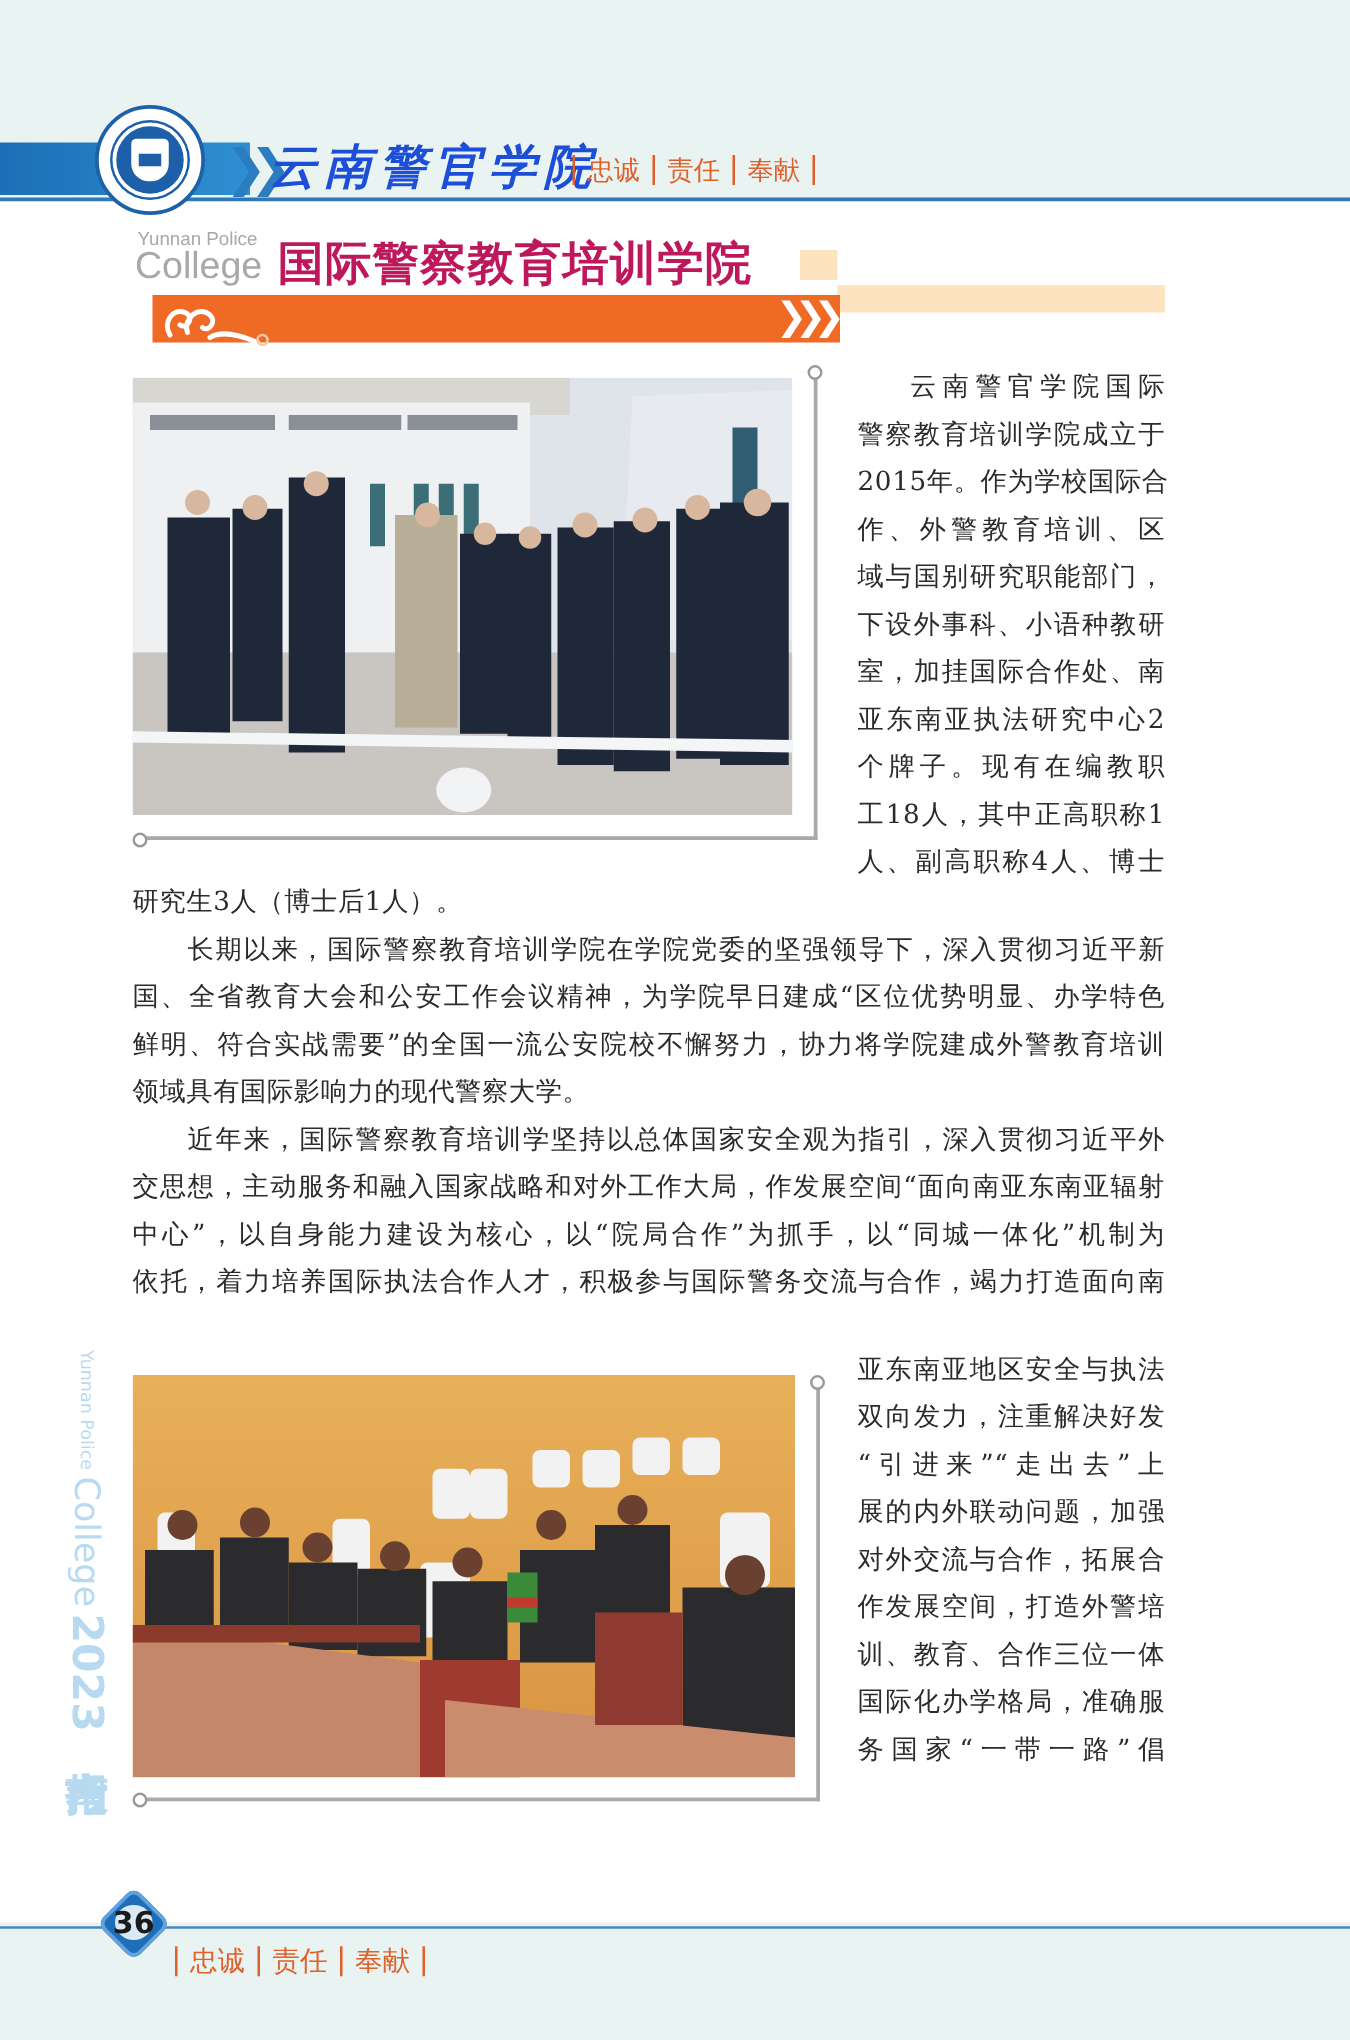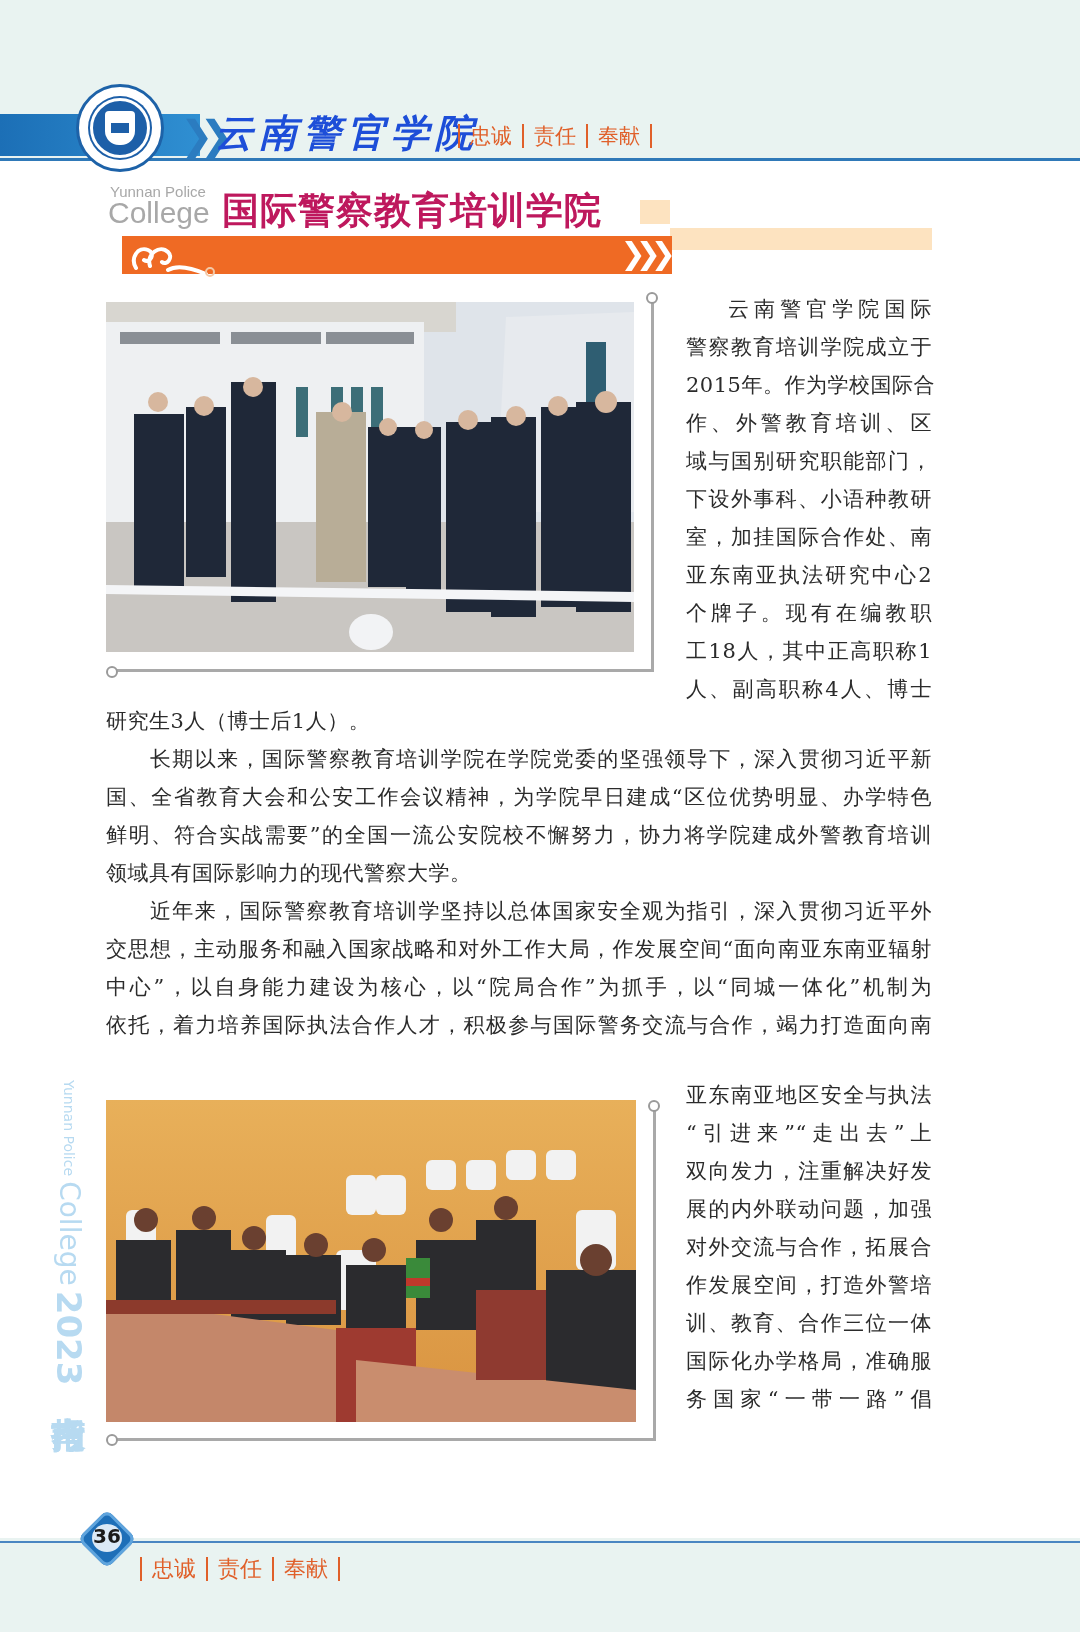--- a/index.html
+++ b/index.html
@@ -107,21 +107,21 @@
 
   
   .ftr-line { position:absolute; left:0; top:1541px; width:1080px; height:2px; background:#4a86c2; }
   .page-badge {
     position:absolute; left:86px; top:1518px; width:42px; height:42px;
     background:#1e6fb8; transform:rotate(45deg); border-radius:8px;
     box-shadow:0 0 0 3px #5fa4dd inset;
   }
   .page-num {
     position:absolute; left:86px; top:1524px; width:42px; text-align:center;
-    font-family:"DejaVu Sans",sans-serif; font-size:20px; color:#1a1a1a; font-weight:bold;
+    font-family:"DejaVu Sans",sans-serif; font-size:24px; color:#1a1a1a; font-weight:bold;
   }
   .page-num-bg {
     position:absolute; left:92px; top:1524px; width:30px; height:28px; border-radius:50%; background:#dbe9f6;
   }
 </style>
 </head>
 <body>
 
 <div class="page"></div>
 
@@ -285,22 +285,22 @@
     <rect x="230" y="228" width="80" height="94" fill="#9e3a30"></rect>
     <polygon points="250,260 530,290 530,322 250,322" fill="#c98d6e"></polygon>
     <rect x="370" y="190" width="70" height="90" fill="#8f3a30"></rect>
     <rect x="300" y="158" width="24" height="40" fill="#3a8a3a"></rect>
     <rect x="300" y="178" width="24" height="8" fill="#c0392b"></rect>
   </svg>
 </div>
 
 <div class="txt" style="left:686px; top:1076px; width:246px;">
   <span class="ln">亚东南亚地区安全与执法</span>
+  <span class="ln">双向发力，注重解决好发</span>
   <span class="ln">“引进来”“走出去”上</span>
-  <span class="ln">双向发力，注重解决好发</span>
   <span class="ln">展的内外联动问题，加强</span>
   <span class="ln">对外交流与合作，拓展合</span>
   <span class="ln">作发展空间，打造外警培</span>
   <span class="ln">训、教育、合作三位一体</span>
   <span class="ln">国际化办学格局，准确服</span>
   <span class="ln">务国家“一带一路”倡</span>
 </div>
 
 <div class="vert">
   <span class="en1">Yunnan Police</span>

